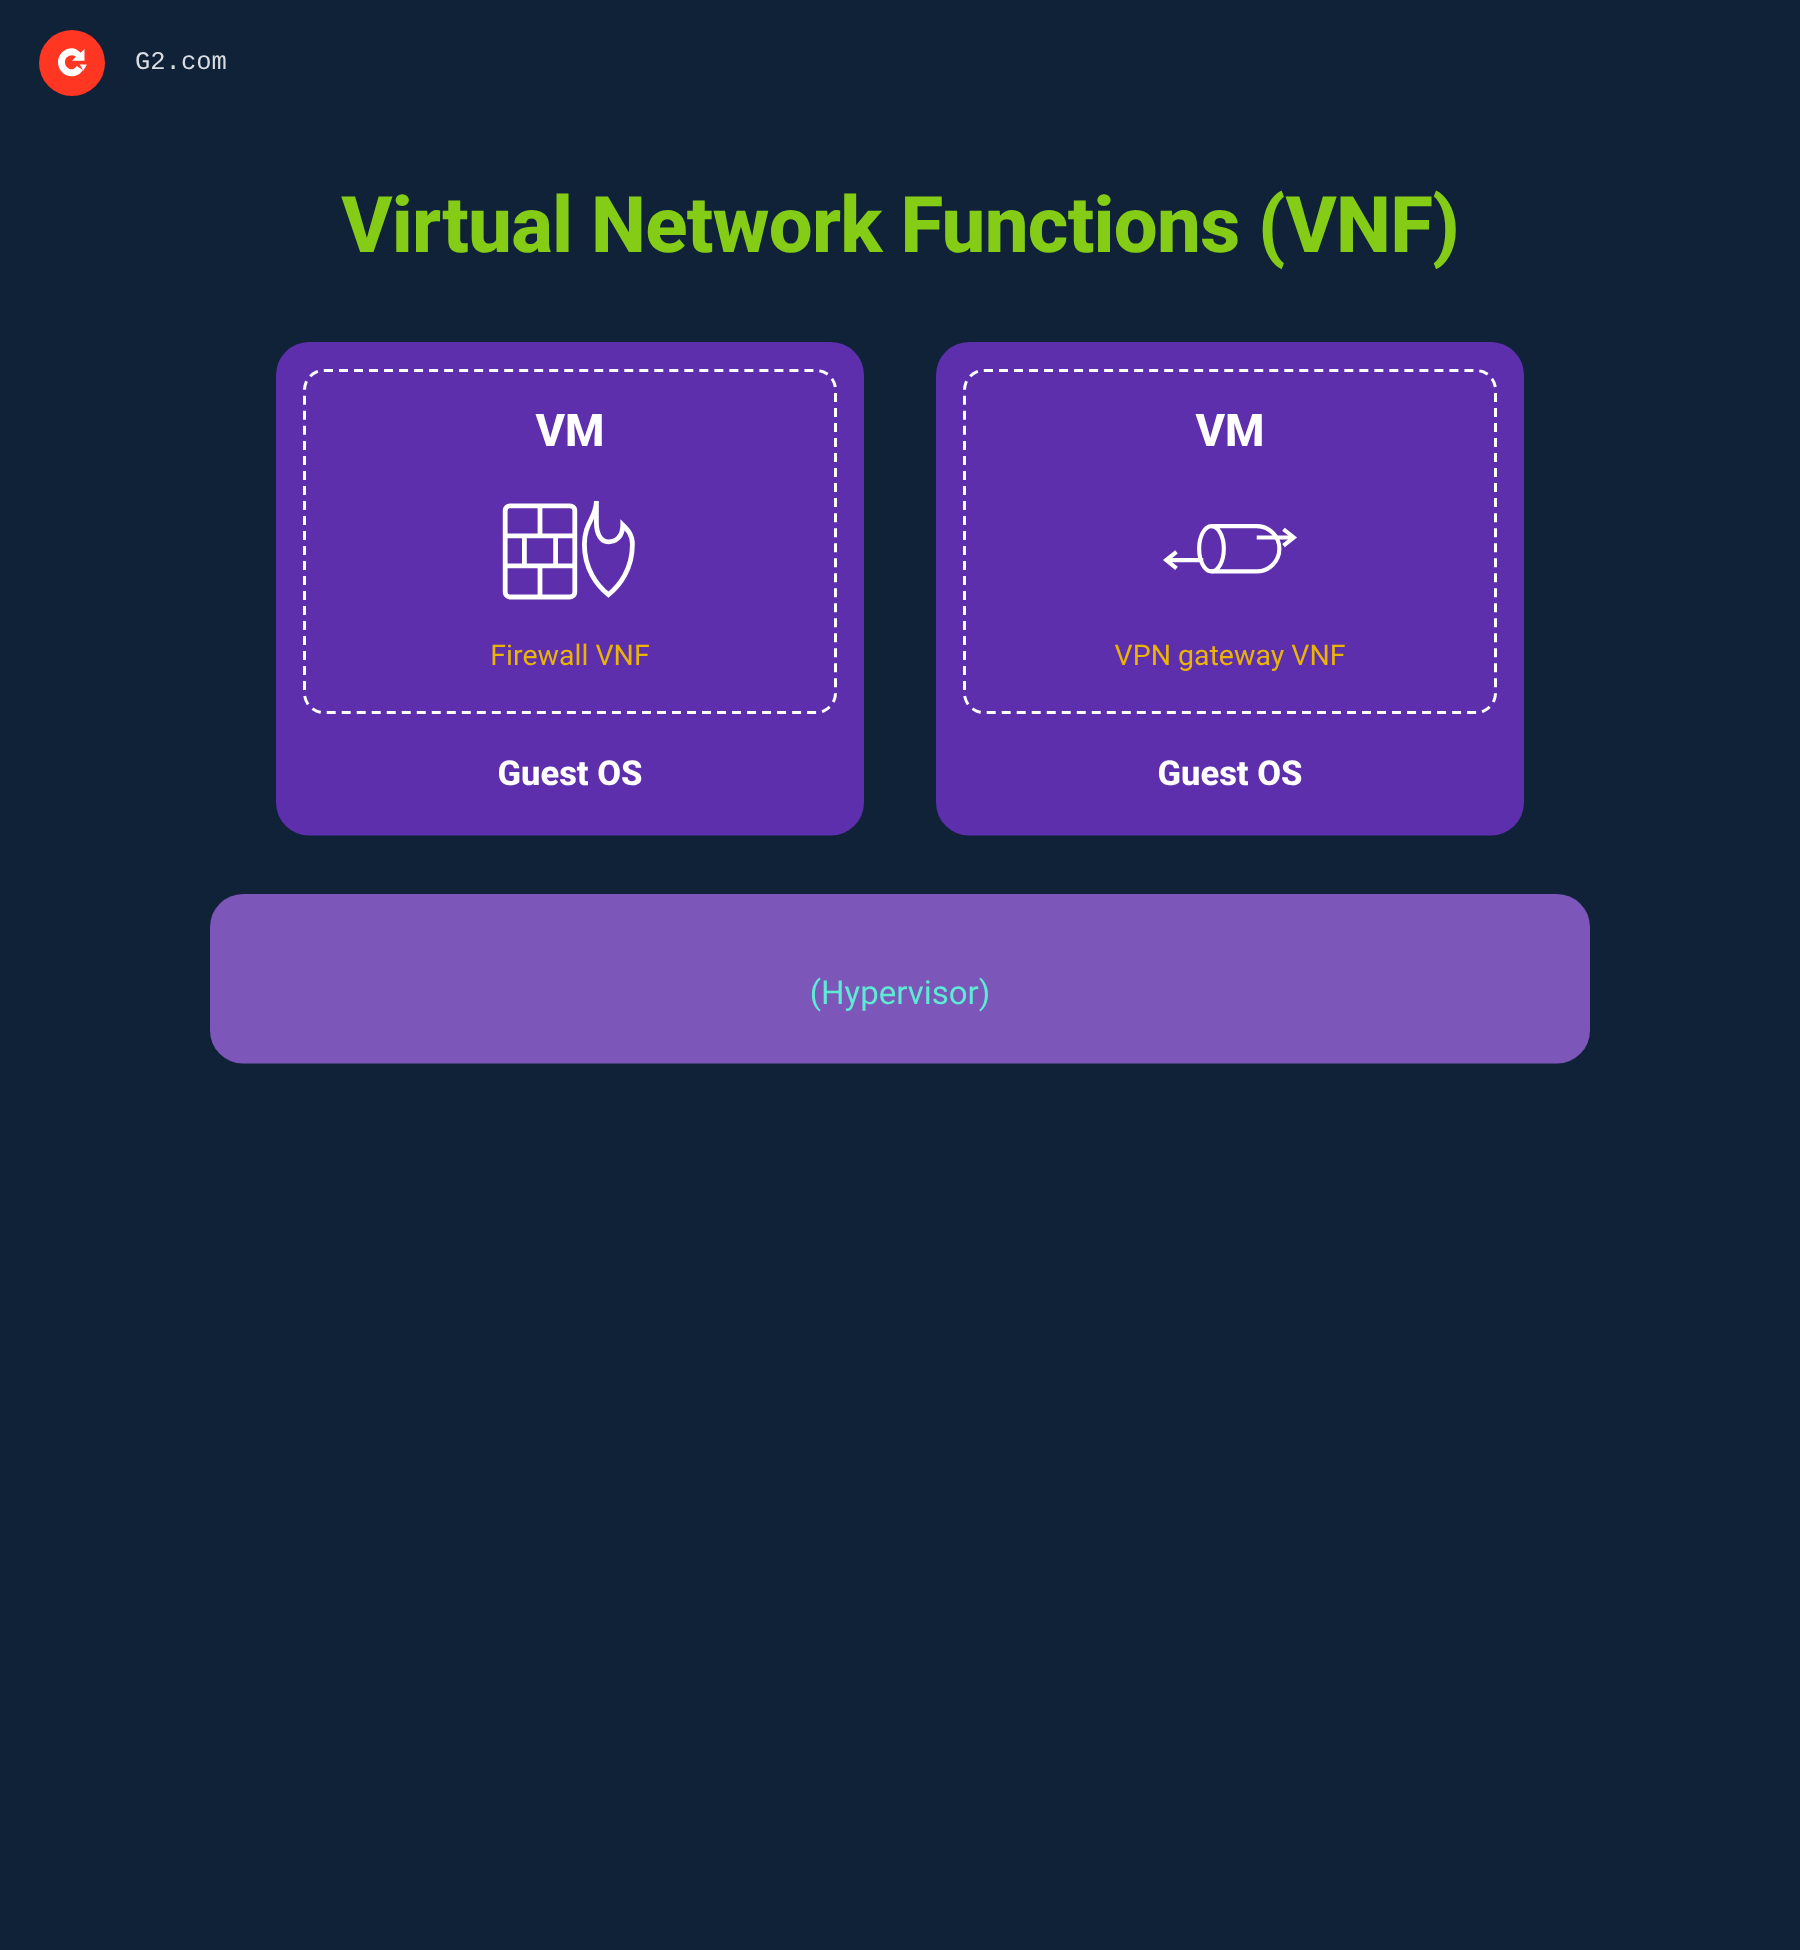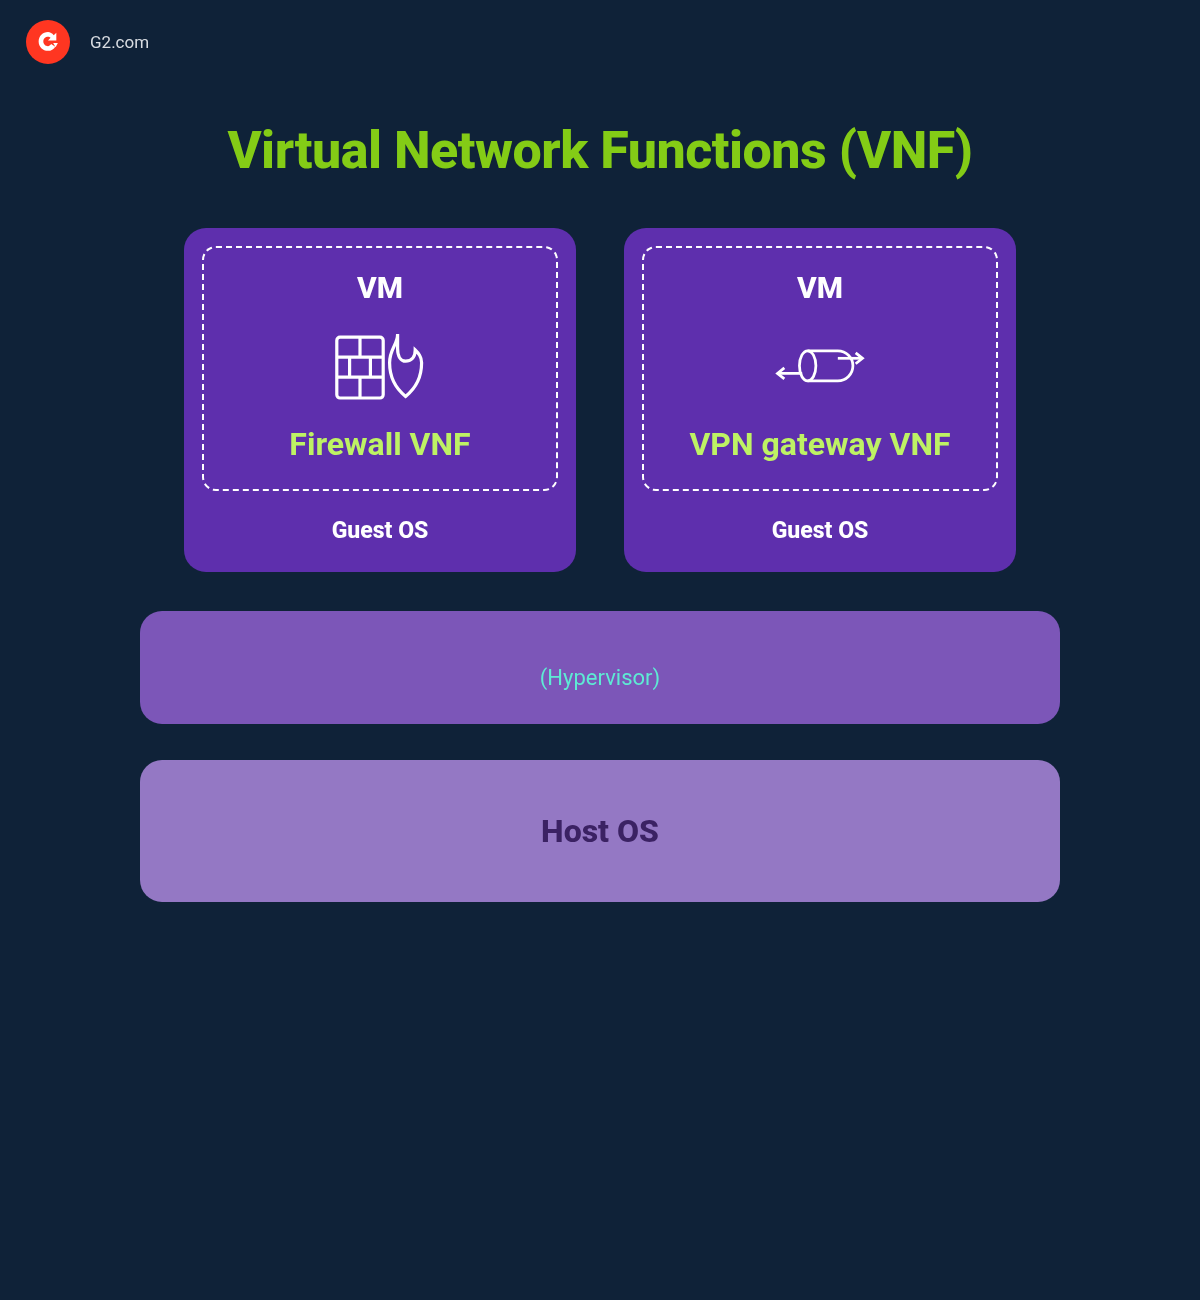--- a/index.html
+++ b/index.html
@@ -28,20 +28,21 @@
       border-radius: 50%;
       display: flex;
       align-items: center;
       justify-content: center;
     }
     .logo svg { width: 26px; height: 26px; }
     .brand {
       color: #d9dde2;
       font-size: 17px;
       font-weight: 400;
+      font-family: Liberation Mono, monospace;
     }
     .title {
       color: #84cc16;
       font-size: 52px;
       font-weight: 800;
       text-align: center;
       margin-top: 36px;
       letter-spacing: -0.5px;
     }
     .vm-row {
@@ -78,23 +79,23 @@
     .vm-icon {
       width: 96px;
       height: 82px;
       display: flex;
       align-items: center;
       justify-content: center;
       margin-bottom: 18px;
     }
     .vm-icon svg { stroke: #ffffff; fill: none; }
     .vnf-name {
-      color: #bef264;
-      font-size: 32px;
-      font-weight: 700;
+      color: #eab308;
+      font-size: 19px;
+      font-weight: 400;
     }
     .guest-os {
       color: #ffffff;
       font-size: 23px;
       font-weight: 800;
       margin-top: 26px;
     }
     .layer-stack {
       display: flex;
       flex-direction: column;
@@ -186,16 +187,13 @@
     </div>
     <div class="guest-os">Guest OS</div>
   </div>
 
 </div>
 
 <div class="layer-stack">
   <div class="layer virt">
     <div class="layer-sub">(Hypervisor)</div>
   </div>
-  <div class="layer host">
-    <div class="layer-title">Host OS</div>
-  </div>
 </div>
 
 </body></html>

